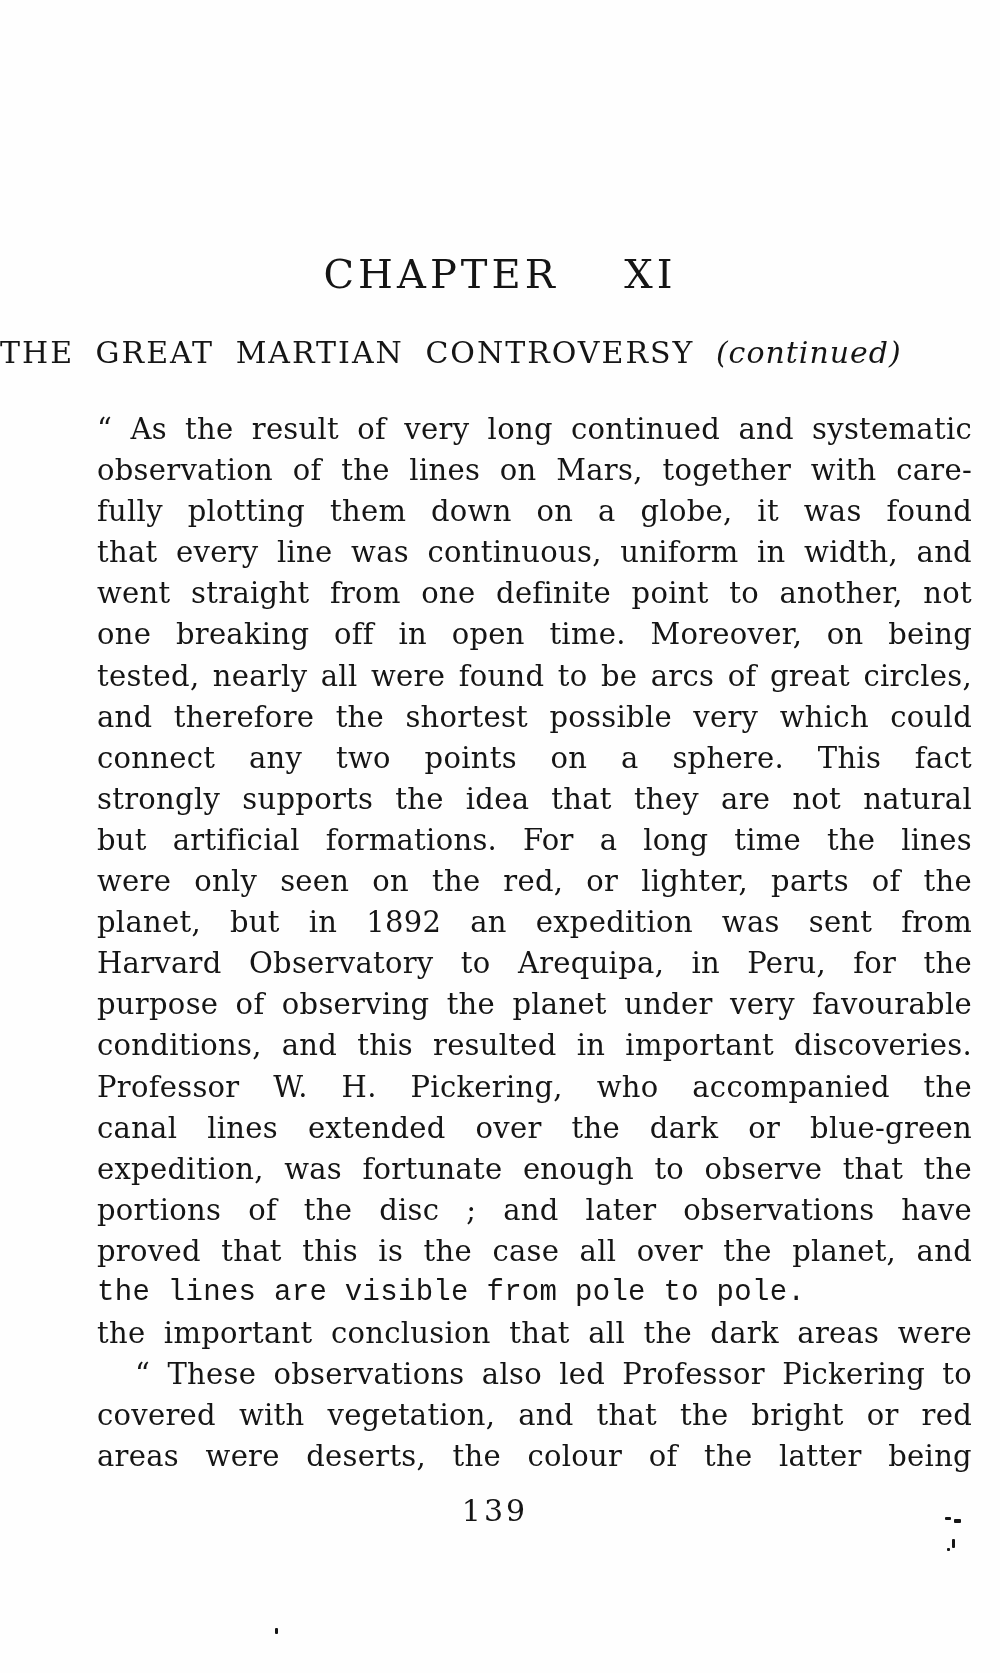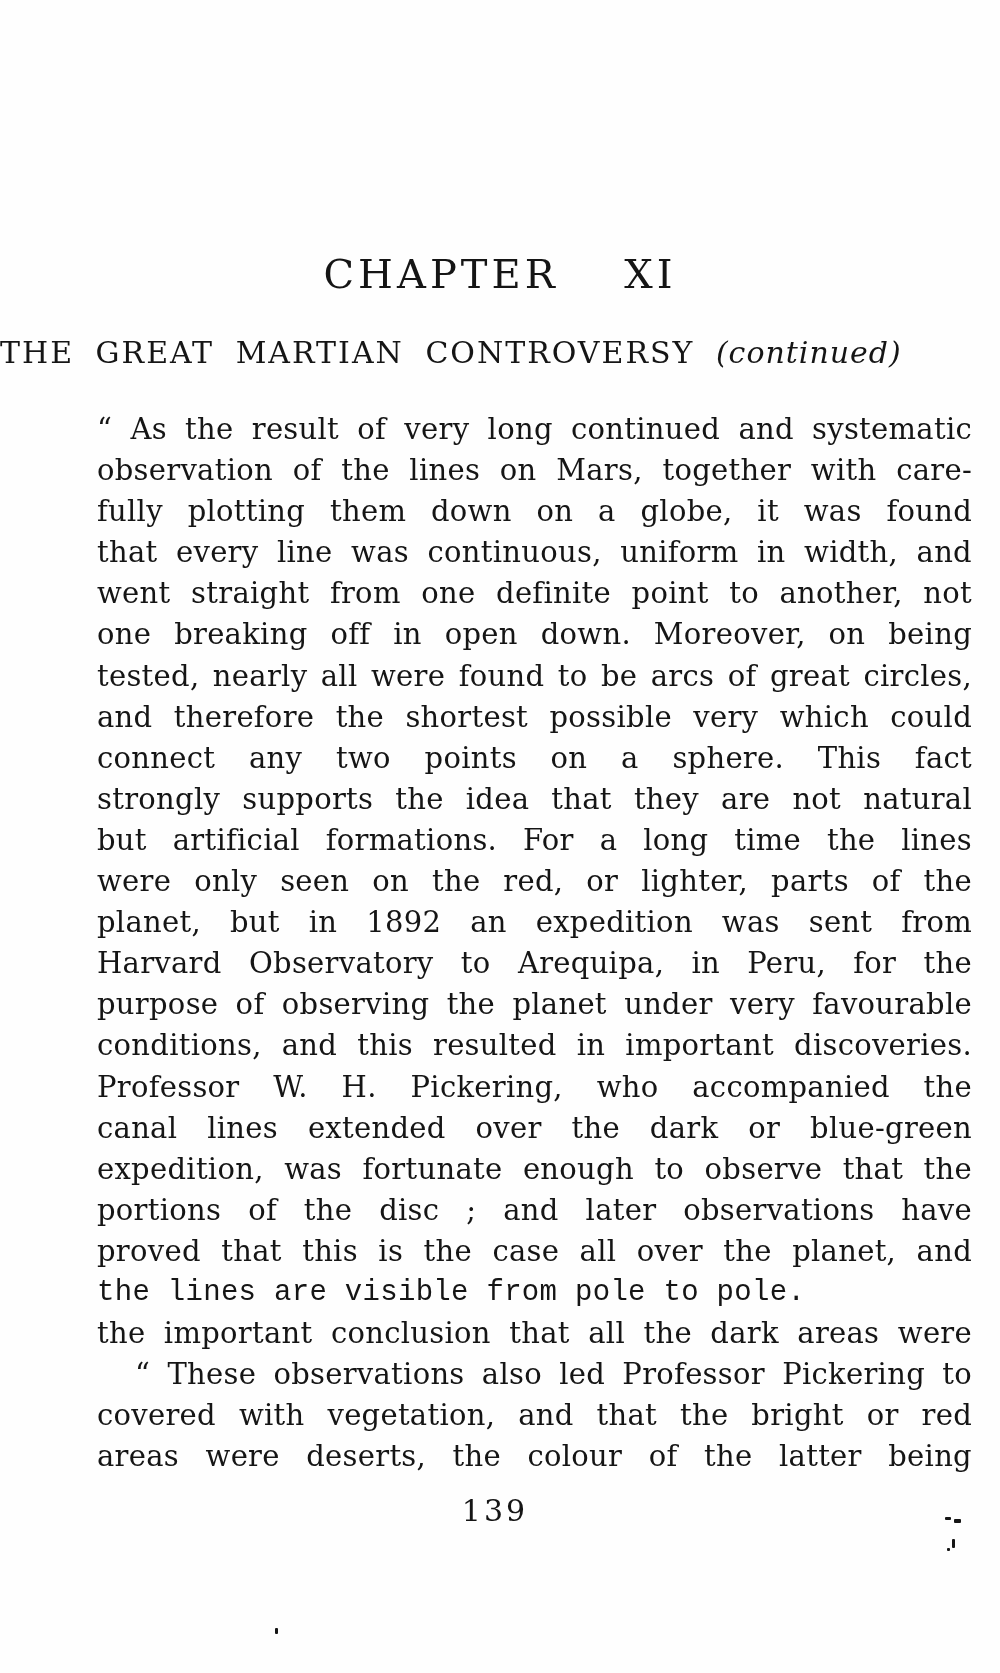--- a/index.html
+++ b/index.html
@@ -94,21 +94,21 @@
   <h1 class="chapter-heading">CHAPTER  XI</h1>
 
   <h2 class="chapter-subtitle"><span>THE GREAT MARTIAN CONTROVERSY </span><span class="it">(continued)</span></h2>
 
   <div class="body-text">
       <div class="line">“ As the result of very long continued and systematic</div>
       <div class="line">observation of the lines on Mars, together with care-</div>
       <div class="line">fully plotting them down on a globe, it was found</div>
       <div class="line">that every line was continuous, uniform in width, and</div>
       <div class="line">went straight from one definite point to another, not</div>
-      <div class="line">one breaking off in open down.  Moreover, on being</div>
+      <div class="line">one breaking off in open time.  Moreover, on being</div>
       <div class="line">tested, nearly all were found to be arcs of great circles,</div>
       <div class="line">and therefore the shortest possible very which could</div>
       <div class="line">connect any two points on a sphere.  This fact</div>
       <div class="line">strongly supports the idea that they are not natural</div>
       <div class="line">but artificial formations.  For a long time the lines</div>
       <div class="line">were only seen on the red, or lighter, parts of the</div>
       <div class="line">planet, but in 1892 an expedition was sent from</div>
       <div class="line">Harvard Observatory to Arequipa, in Peru, for the</div>
       <div class="line">purpose of observing the planet under very favourable</div>
       <div class="line">conditions, and this resulted in important discoveries.</div>

